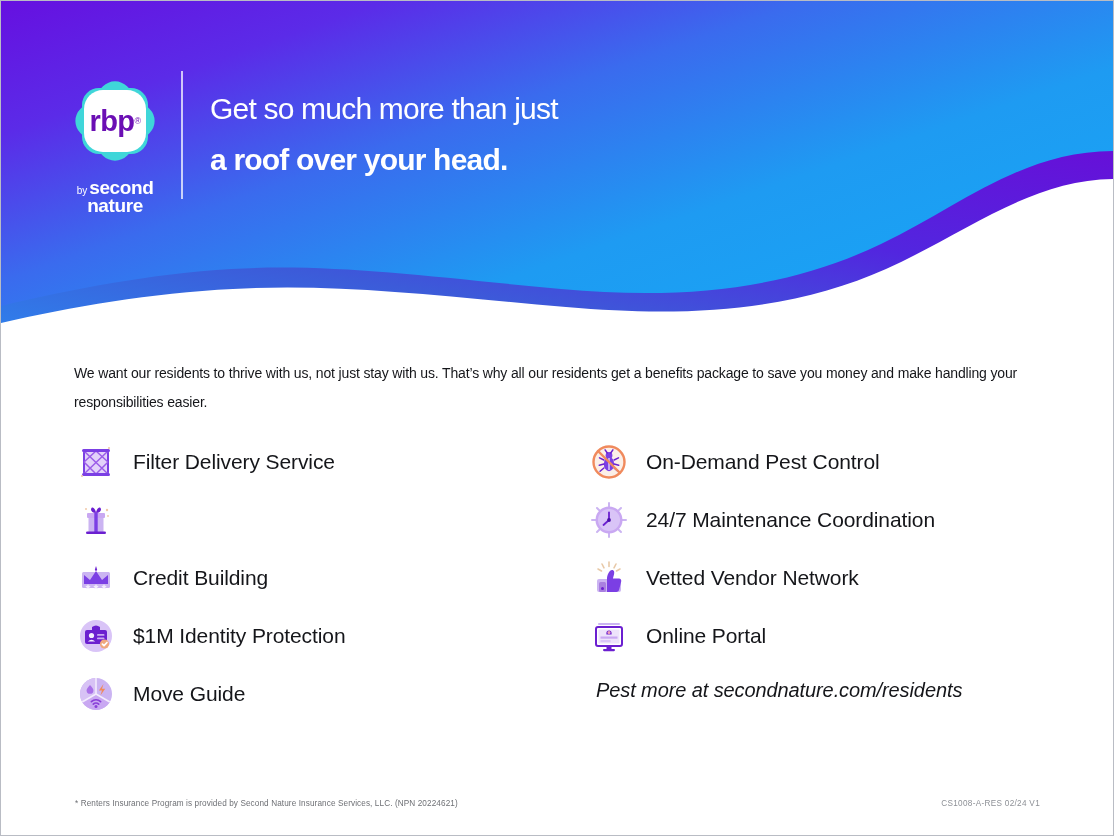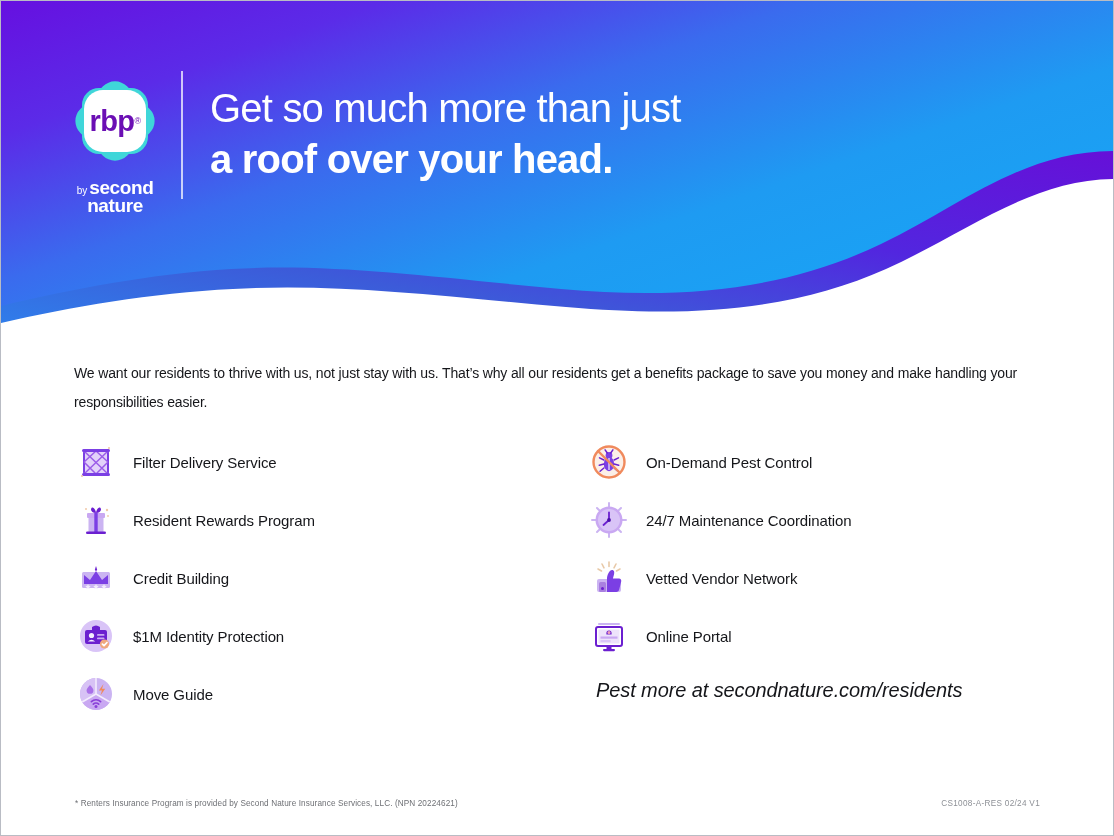--- a/index.html
+++ b/index.html
@@ -111,21 +111,21 @@
     height: 128px;
     background: rgba(255,255,255,0.72);
   }
 
   
   .headline {
     position: absolute;
     left: 209px;
     top: 82px;
     color: #ffffff;
-    font-size: 40px;
+    font-size: 30px;
     line-height: 51px;
     letter-spacing: -0.8px;
   }
   .headline .l1 { font-weight: 400; display: block; }
   .headline .l2 { font-weight: 700; display: block; }
 
   
   .intro {
     position: absolute;
     left: 73px;
@@ -161,21 +161,21 @@
     width: 44px;
     height: 44px;
     flex: 0 0 44px;
     margin-right: 15px;
     display: flex;
     align-items: center;
     justify-content: center;
   }
   .benefit .ico svg { display: block; }
   .benefit .lbl {
-    font-size: 15px;
+    font-size: 21px;
     color: #15161a;
     letter-spacing: -0.1px;
     white-space: nowrap;
   }
 
   .learn-more {
     position: absolute;
     left: 595px;
     top: 678px;
     font-size: 20px;
@@ -301,21 +301,20 @@
             <path d="M20 13 C24 13 26 10 24.5 8 C23 6.5 20.5 9 20 13 Z" fill="#6B1FD0"></path>
             <rect x="11" y="13" width="18" height="5" rx="1" fill="#C9A8F2"></rect>
             <rect x="12.5" y="18" width="15" height="14" fill="#CBB4F2"></rect>
             <rect x="18.3" y="13" width="3.4" height="19" fill="#7B3FE4"></rect>
             <rect x="10" y="31.5" width="20" height="2.6" rx="1.3" fill="#6B1FD0"></rect>
             <circle cx="31" cy="10" r="1.2" fill="#F0C9A8"></circle>
             <circle cx="10" cy="9" r="1" fill="#F0C9A8"></circle>
             <circle cx="32" cy="16" r="0.9" fill="#F0C9A8"></circle>
           </svg>
         </span>
-        <span class="lbl">Resident Rewards Program</span>
       </div>
 
       <div class="benefit">
         <span class="ico">
           <svg width="40" height="40" viewBox="0 0 40 40">
             <rect x="6" y="14" width="28" height="16" rx="1.5" fill="#CBB4F2"></rect>
             <path d="M8 26 L8 17 L14 22 L20 13 L26 22 L32 17 L32 26 Z" fill="#7B3FE4"></path>
             <path d="M20 8 L21.2 12 L20 13 L18.8 12 Z" fill="#6B1FD0"></path>
             <g fill="#F3ECFD">
               <path d="M12 26 l0.8 1.8 2 0.2 -1.5 1.3 0.45 1.9 -1.75 -1 -1.75 1 0.45 -1.9 -1.5 -1.3 2 -0.2 Z"></path>

